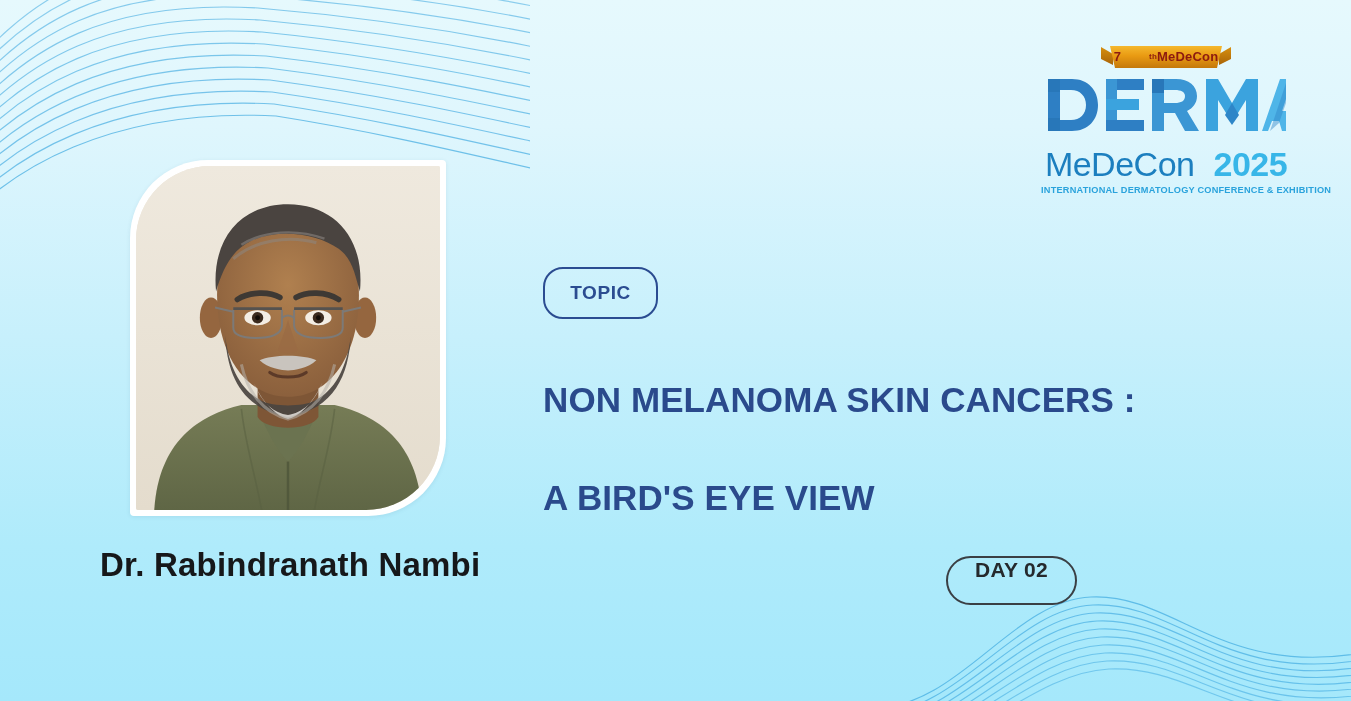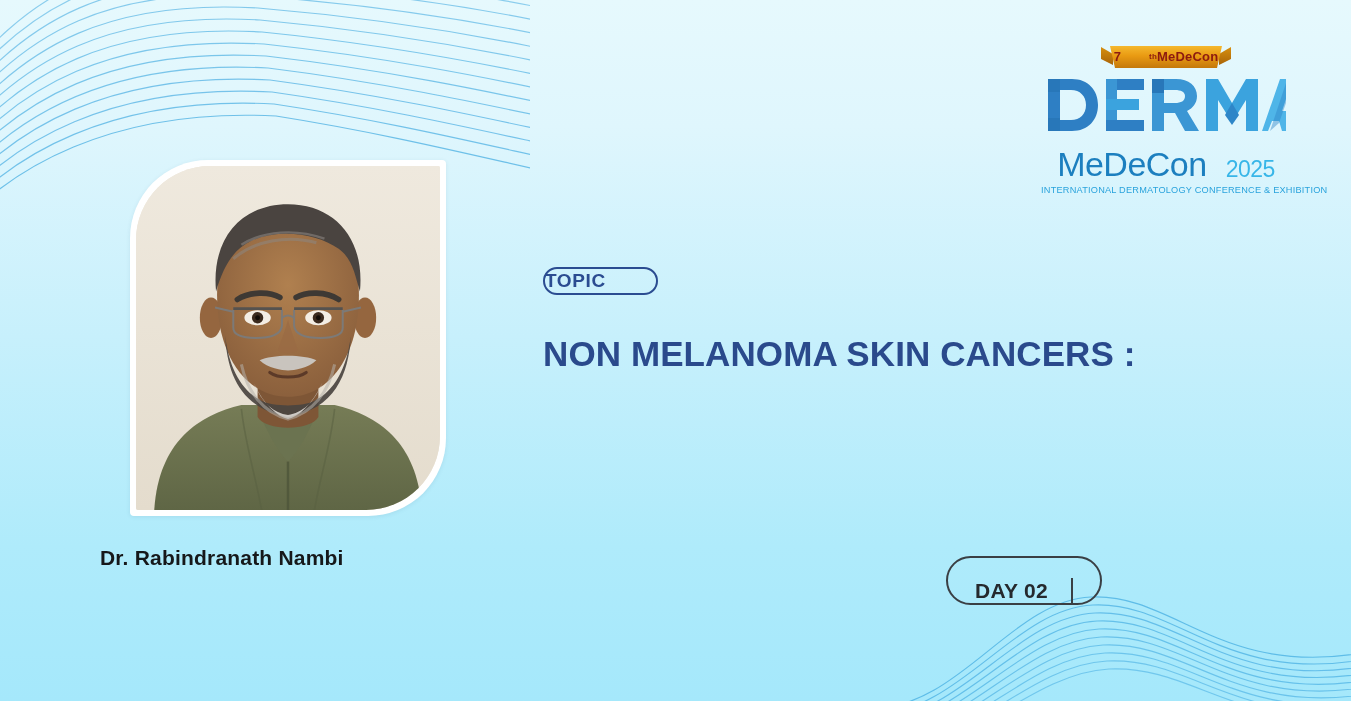--- a/index.html
+++ b/index.html
@@ -60,75 +60,77 @@
     position: relative;
     background: #EDE7DC;
   }
   .portrait-svg { display: block; width: 100%; height: 100%; }
 
   .speaker-name {
     position: absolute;
     left: 100px;
     top: 546px;
     width: 420px;
-    font-size: 21px;
+    font-size: 33px;
     font-weight: 700;
     color: #16181a;
     letter-spacing: 0.2px;
     white-space: nowrap;
   }
 
   
   .topic-pill {
     position: absolute;
     left: 543px;
     top: 267px;
     width: 115px;
-    height: 28px;
+    height: 52px;
     border: 2px solid #2B4C91;
     border-radius: 20px;
     box-sizing: border-box;
     display: flex;
     align-items: center;
+    justify-content: center;
     color: #2B4C91;
     font-size: 19px;
     font-weight: 600;
     letter-spacing: 0.6px;
   }
 
   .session-title {
     position: absolute;
     left: 543px;
     top: 328px;
     width: 720px;
     color: #2A4A8C;
     font-size: 35px;
     font-weight: 700;
     line-height: 52px;
     letter-spacing: 0.1px;
   }
-  .session-title .line { display: block; white-space: nowrap; }
+  .session-title .line { display: block; white-space: nowrap; margin-top: 46px; }
 
   .time-pill {
     position: absolute;
     left: 946px;
     top: 556px;
     height: 49px;
     padding: 0 27px;
     border: 2px solid #3a3f44;
     border-radius: 26px;
     box-sizing: border-box;
     display: flex;
-    align-items: flex-end;
+    align-items: flex-start;
     gap: 23px;
     color: #25292d;
     font-size: 21px;
     font-weight: 700;
     letter-spacing: 0.3px;
     white-space: nowrap;
+    flex-direction: column;
   }
   .time-sep {
     display: inline-block;
     width: 2px;
     height: 25px;
     background: #3a3f44;
   }
 
   
   .logo-block {
@@ -168,30 +170,30 @@
     margin-top: 14px;
   }
   .medecon {
     font-size: 34px;
     font-weight: 400;
     color: #1C7FBF;
     letter-spacing: -0.5px;
     line-height: 1;
   }
   .year {
-    font-size: 23px;
-    font-weight: 400;
+    font-size: 34px;
+    font-weight: 700;
     color: #38B6E8;
     letter-spacing: -0.5px;
     line-height: 1;
   }
   .logo-tagline {
     margin-top: 4px;
     font-size: 9.2px;
-    font-weight: 400;
+    font-weight: 700;
     color: #2AA3DC;
     letter-spacing: 0.22px;
     white-space: nowrap;
   }
 </style>
 </head>
 <body>
 
 <div id="poster">
 
@@ -305,20 +307,21 @@
   </div>
 
   <div class="speaker-name">Dr. Rabindranath Nambi</div>
 
   <div class="topic-pill">
     <span>TOPIC</span>
   </div>
 
   <div class="session-title">
     <span class="line">NON MELANOMA SKIN CANCERS :</span>
+    <span class="line">A BIRD'S EYE VIEW</span>
   </div>
 
   <div class="time-pill">
     <span>DAY 02</span>
     <span class="time-sep"></span>
   </div>
 
   <div class="logo-block">
 
     <div class="ribbon">

